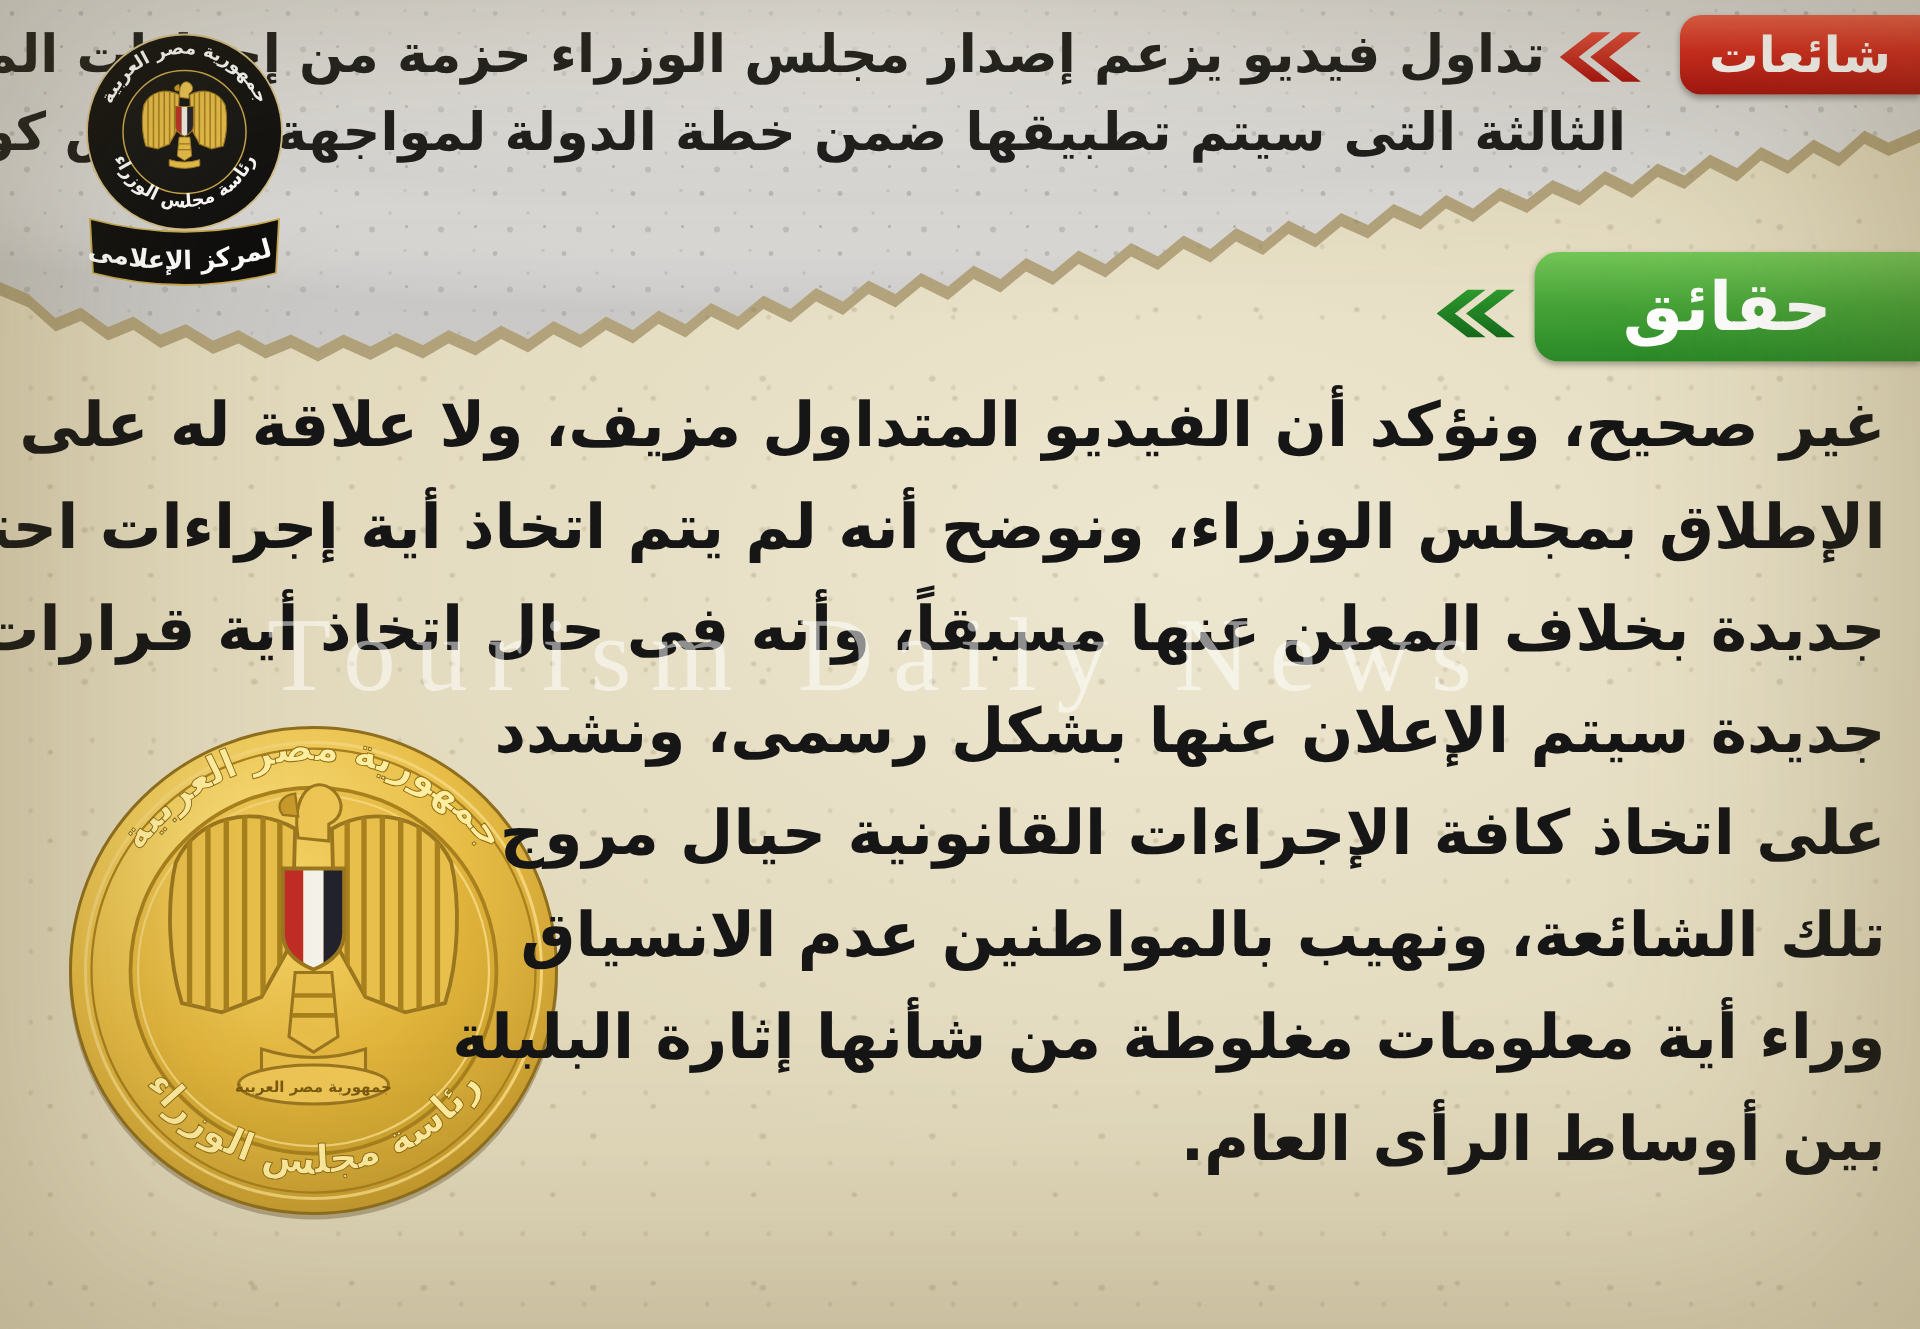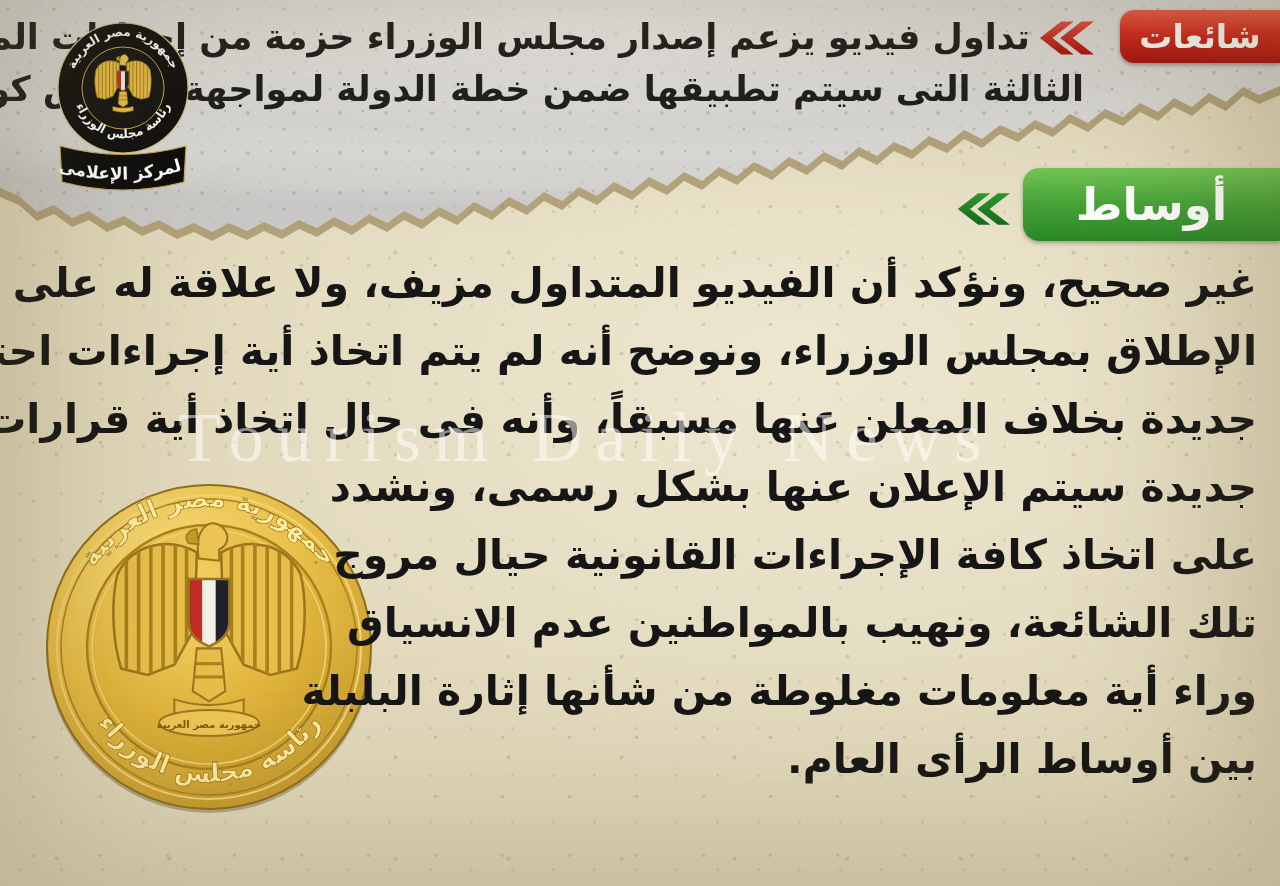--- a/index.html
+++ b/index.html
@@ -184,21 +184,21 @@
       <textPath href="#logoBotArc" xlink:href="#logoBotArc" startOffset="50%" text-anchor="middle">رئاسة مجلس الوزراء</textPath>
     </text>
     <use href="#eagleFull" xlink:href="#eagleFull" transform="translate(73,76) scale(0.30)"></use>
     <path d="M10,136 Q73,153 136,136 L134,172 Q73,188 12,172 Z" fill="#0d0d0d" stroke="#c9a84c" stroke-width="1.2"></path>
     <text font-size="17" font-weight="bold" fill="#ffffff">
       <textPath href="#ribbonTextPath" xlink:href="#ribbonTextPath" startOffset="50%" text-anchor="middle">المركز الإعلامى</textPath>
     </text>
   </svg>
 
   <div class="facts-badge">
-    <span>أوساط</span>
+    <span>حقائق</span>
   </div>
   <svg id="facts-chevrons" class="chevrons" width="56" height="46" viewBox="0 0 60 34">
     <path d="M26,0 L4,17 L26,34 L39,34 L17,17 L39,0 Z" fill="url(#chevGreen)"></path>
     <path d="M47,0 L25,17 L47,34 L60,34 L38,17 L60,0 Z" fill="url(#chevGreen)"></path>
   </svg>
 
   <div class="facts-body">
     <div class="fline">غير صحيح، ونؤكد أن الفيديو المتداول مزيف، ولا علاقة له على</div>
     <div class="fline">الإطلاق بمجلس الوزراء، ونوضح أنه لم يتم اتخاذ أية إجراءات احترازية</div>
     <div class="fline">جديدة بخلاف المعلن عنها مسبقاً، وأنه فى حال اتخاذ أية قرارات</div>

